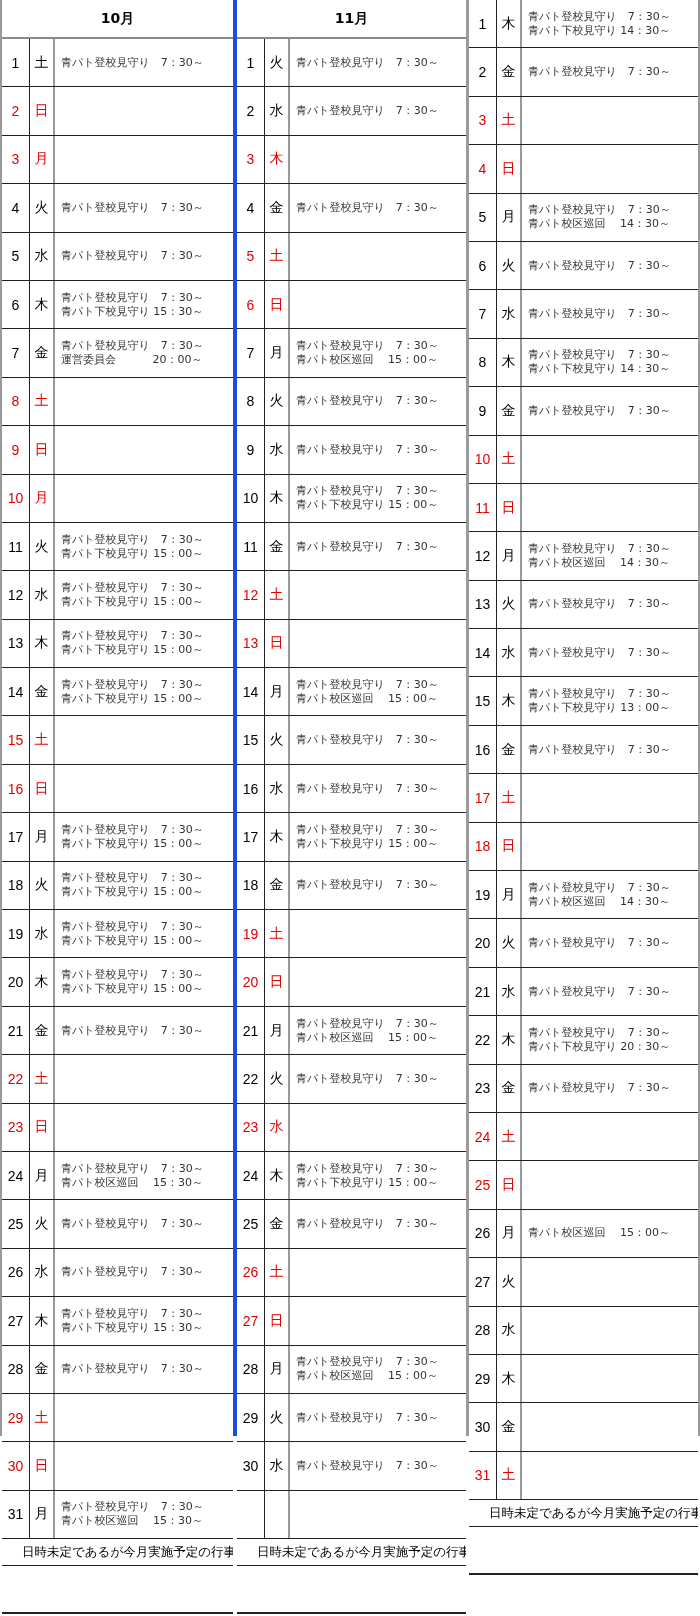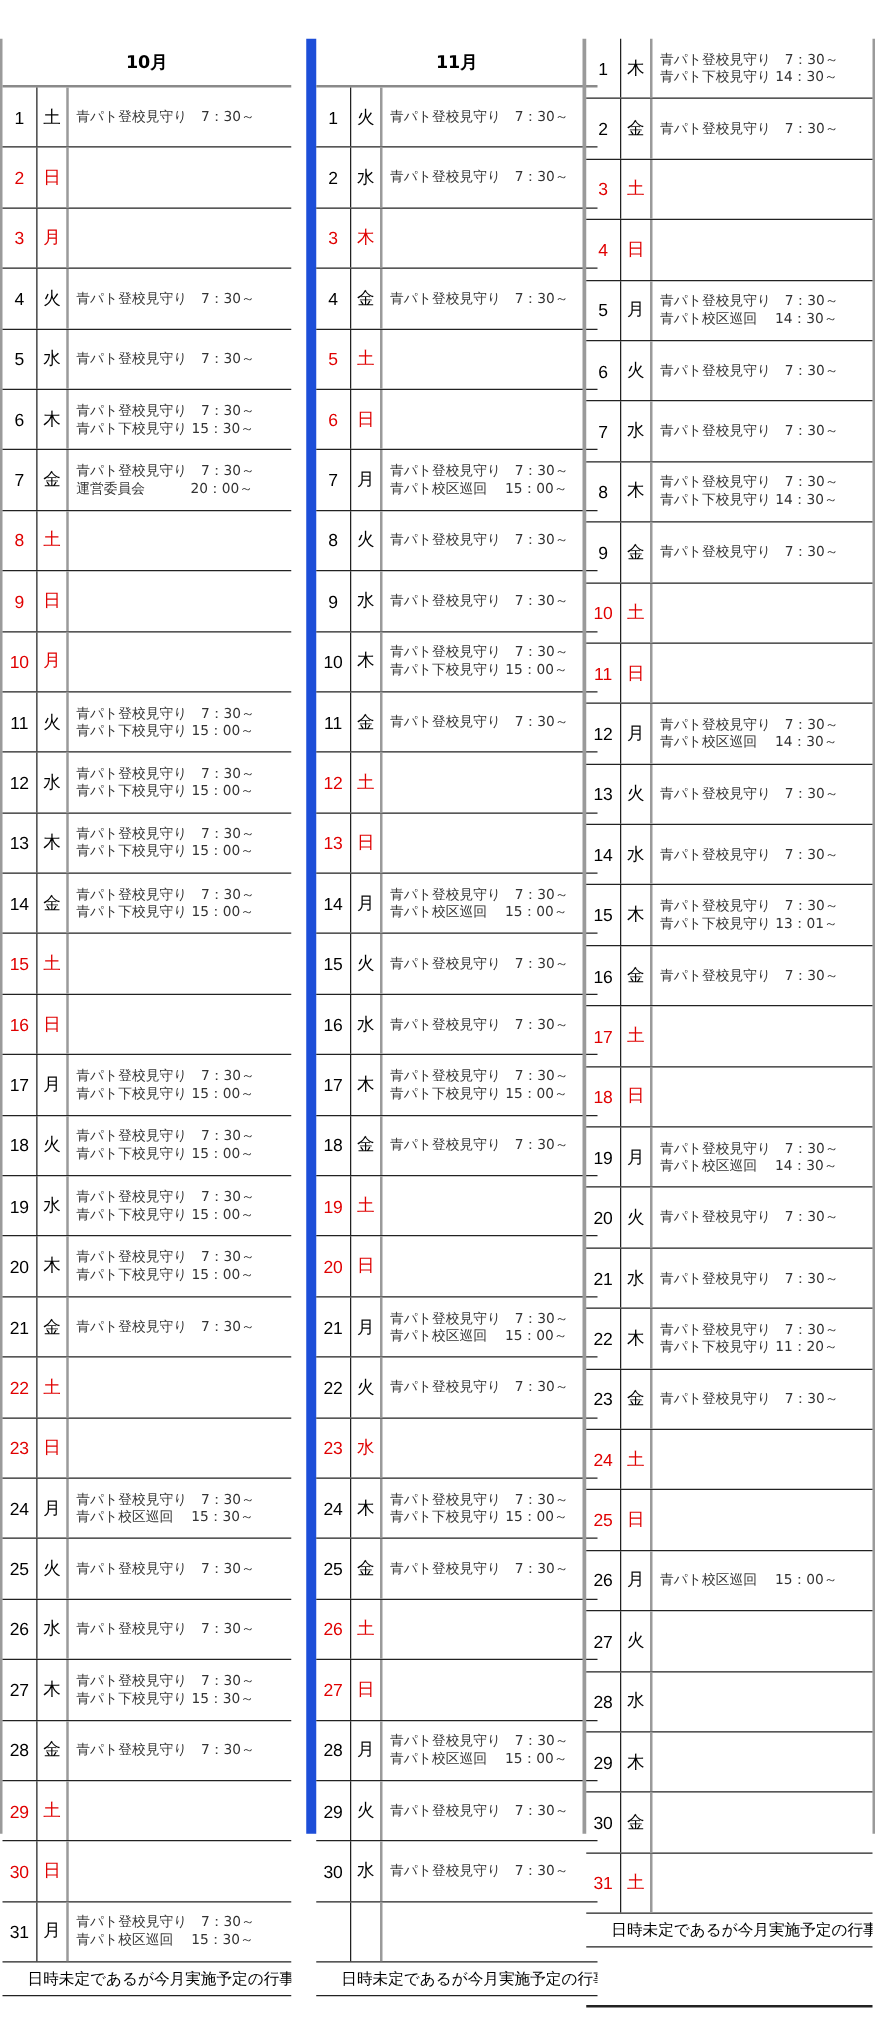--- a/index.html
+++ b/index.html
@@ -1,20 +1,20 @@
 <!DOCTYPE html>
 <html><head>
   <meta charset="utf-8">
   <style>
     html, body { margin: 0; padding: 0; background: #ffffff; }
     body { width: 700px; height: 1616px; overflow: hidden; font-family: "DejaVu Sans", sans-serif; color: #000; }
     #cal { position: relative; width: 700px; height: 1616px; }
-    .month-col { position: absolute; top: 0; height: 1436px; box-sizing: border-box; margin-top: 31px; }
+    .month-col { position: absolute; top: 0; height: 1436px; box-sizing: border-box; }
     .month-col.c0 { left: 0; width: 233px; border-left: 2px solid #9a9a9a; }
-    .month-col.c1 { left: 245px; width: 233px; border-left: 8px solid #1d4ed8; }
+    .month-col.c1 { left: 233px; width: 233px; border-left: 4px solid #1d4ed8; }
     .month-col.c2 { left: 466px; width: 234px; border-left: 3px solid #9a9a9a; border-right: 2px solid #9a9a9a; }
     .month-header { height: 39px; border-bottom: 2px solid #8a8a8a; display: flex; align-items: center; justify-content: center; font-weight: bold; font-size: 14px; box-sizing: border-box; }
     .day-row { height: 48.4px; display: flex; border-bottom: 1px solid #222; box-sizing: border-box; }
     .day-num { width: 28px; display: flex; align-items: center; justify-content: center; font-size: 14px; border-right: 1px solid #222; box-sizing: border-box; font-family: "Liberation Sans Narrow", "Liberation Sans", sans-serif; }
     .day-wd { width: 25px; display: flex; align-items: center; justify-content: center; font-size: 14px; border-right: 2px solid #9a9a9a; box-sizing: border-box; }
     .day-events { flex: 1; display: flex; flex-direction: column; justify-content: center; padding-left: 6px; font-size: 11px; line-height: 14px; color: #333; white-space: pre; overflow: hidden; }
     .red { color: #e00000; }
     .footer-label { height: 27px; border-bottom: 1px solid #222; font-size: 12.5px; display: flex; align-items: center; padding-left: 20px; white-space: nowrap; box-sizing: border-box; overflow: hidden; }
     .footer-body { height: 48px; border-bottom: 2px solid #222; box-sizing: border-box; }
   </style>
@@ -409,21 +409,21 @@
         <div class="day-events"><div>青パト登校見守り　7：30～</div></div>
       </div>
       <div class="day-row">
         <div class="day-num">14</div>
         <div class="day-wd">水</div>
         <div class="day-events"><div>青パト登校見守り　7：30～</div></div>
       </div>
       <div class="day-row">
         <div class="day-num">15</div>
         <div class="day-wd">木</div>
-        <div class="day-events"><div>青パト登校見守り　7：30～</div><div>青パト下校見守り 13：01～</div></div>
+        <div class="day-events"><div>青パト登校見守り　7：30～</div><div>青パト下校見守り 13：00～</div></div>
       </div>
       <div class="day-row">
         <div class="day-num">16</div>
         <div class="day-wd">金</div>
         <div class="day-events"><div>青パト登校見守り　7：30～</div></div>
       </div>
       <div class="day-row">
         <div class="day-num red">17</div>
         <div class="day-wd red">土</div>
         <div class="day-events"></div>
@@ -444,21 +444,21 @@
         <div class="day-events"><div>青パト登校見守り　7：30～</div></div>
       </div>
       <div class="day-row">
         <div class="day-num">21</div>
         <div class="day-wd">水</div>
         <div class="day-events"><div>青パト登校見守り　7：30～</div></div>
       </div>
       <div class="day-row">
         <div class="day-num">22</div>
         <div class="day-wd">木</div>
-        <div class="day-events"><div>青パト登校見守り　7：30～</div><div>青パト下校見守り 11：20～</div></div>
+        <div class="day-events"><div>青パト登校見守り　7：30～</div><div>青パト下校見守り 20：30～</div></div>
       </div>
       <div class="day-row">
         <div class="day-num">23</div>
         <div class="day-wd">金</div>
         <div class="day-events"><div>青パト登校見守り　7：30～</div></div>
       </div>
       <div class="day-row">
         <div class="day-num red">24</div>
         <div class="day-wd red">土</div>
         <div class="day-events"></div>

